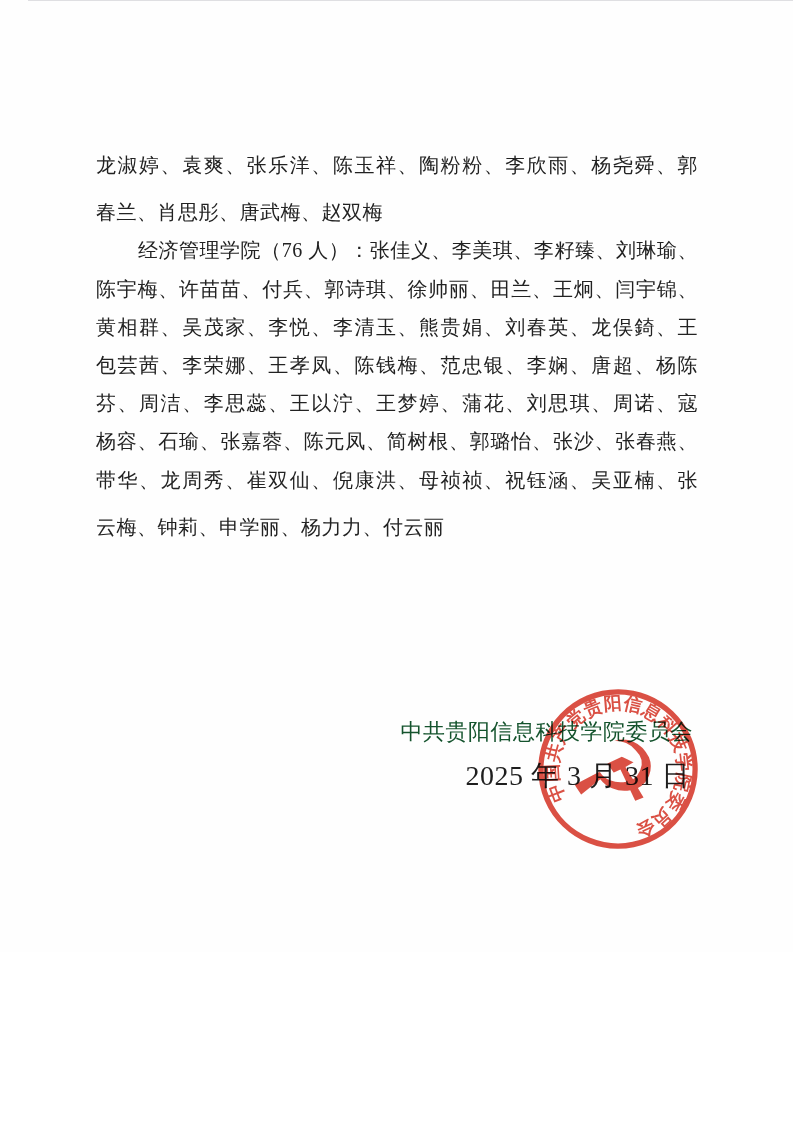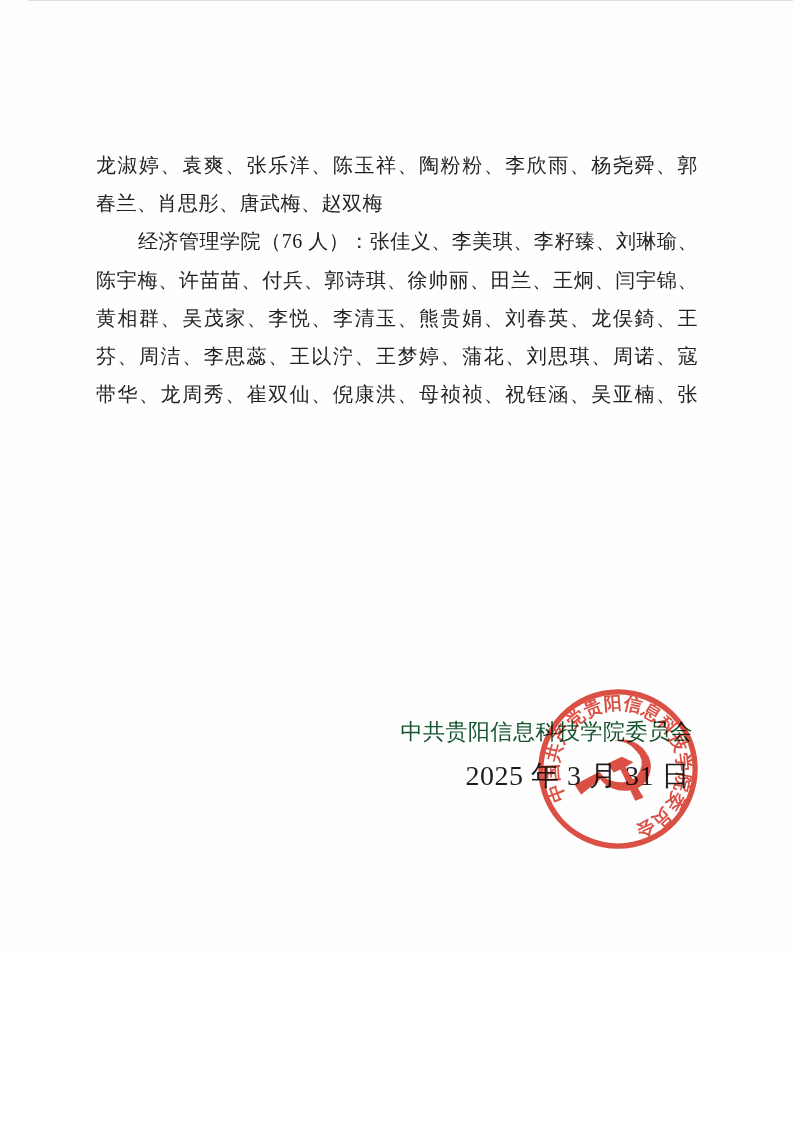--- a/index.html
+++ b/index.html
@@ -21,20 +21,21 @@
     letter-spacing:0.5px;
   }
   .line{
     text-align:justify;
     text-align-last:justify;
     height:38.2px;
     white-space:normal;
   }
   .line.short{
     text-align-last:left;
+    margin-top:9px;
   }
   .line.indent{
     text-indent:42px;
   }
   .bold{font-weight:normal;}
   .sig-org{
     position:absolute;top:717px;right:100px;
     font-size:22px;letter-spacing:0.5px;color:#14532d;
   }
   .sig-date{
@@ -58,22 +59,25 @@
 <div class="page">
 
   <div class="scan-edge"></div>
 
   <div class="textblock">
     <div class="line">龙淑婷、袁爽、张乐洋、陈玉祥、陶粉粉、李欣雨、杨尧舜、郭</div>
     <div class="line short">春兰、肖思彤、唐武梅、赵双梅</div>
     <div class="line indent"><span class="bold">经济管理学院（76 人）：</span><span>张佳义、李美琪、李籽臻、刘琳瑜、</span></div>
     <div class="line">陈宇梅、许苗苗、付兵、郭诗琪、徐帅丽、田兰、王炯、闫宇锦、</div>
     <div class="line">黄相群、吴茂家、李悦、李清玉、熊贵娟、刘春英、龙俣錡、王</div>
+    <div class="line">包芸茜、李荣娜、王孝凤、陈钱梅、范忠银、李娴、唐超、杨陈</div>
     <div class="line">芬、周洁、李思蕊、王以泞、王梦婷、蒲花、刘思琪、周诺、寇</div>
+    <div class="line">杨容、石瑜、张嘉蓉、陈元凤、简树根、郭璐怡、张沙、张春燕、</div>
     <div class="line">带华、龙周秀、崔双仙、倪康洪、母祯祯、祝钰涵、吴亚楠、张</div>
+    <div class="line short">云梅、钟莉、申学丽、杨力力、付云丽</div>
   </div>
 
   <div class="sig-org">中共贵阳信息科技学院委员会</div>
   <div class="sig-date">2025 年 3 月 31 日</div>
 
   <svg class="seal" viewBox="0 0 174 174">
     <g transform="rotate(22 87 87)">
       <circle cx="87" cy="87" r="77" fill="none" stroke="#d6382a" stroke-width="5.5"></circle>
       <g class="ring" font-family="'Liberation Serif','DejaVu Serif',serif" font-weight="bold" font-size="18" fill="#d6382a">
           <text x="0" y="0" text-anchor="middle" transform="translate(43.118777902849764 127.9199016037499) rotate(-133)">中</text>

